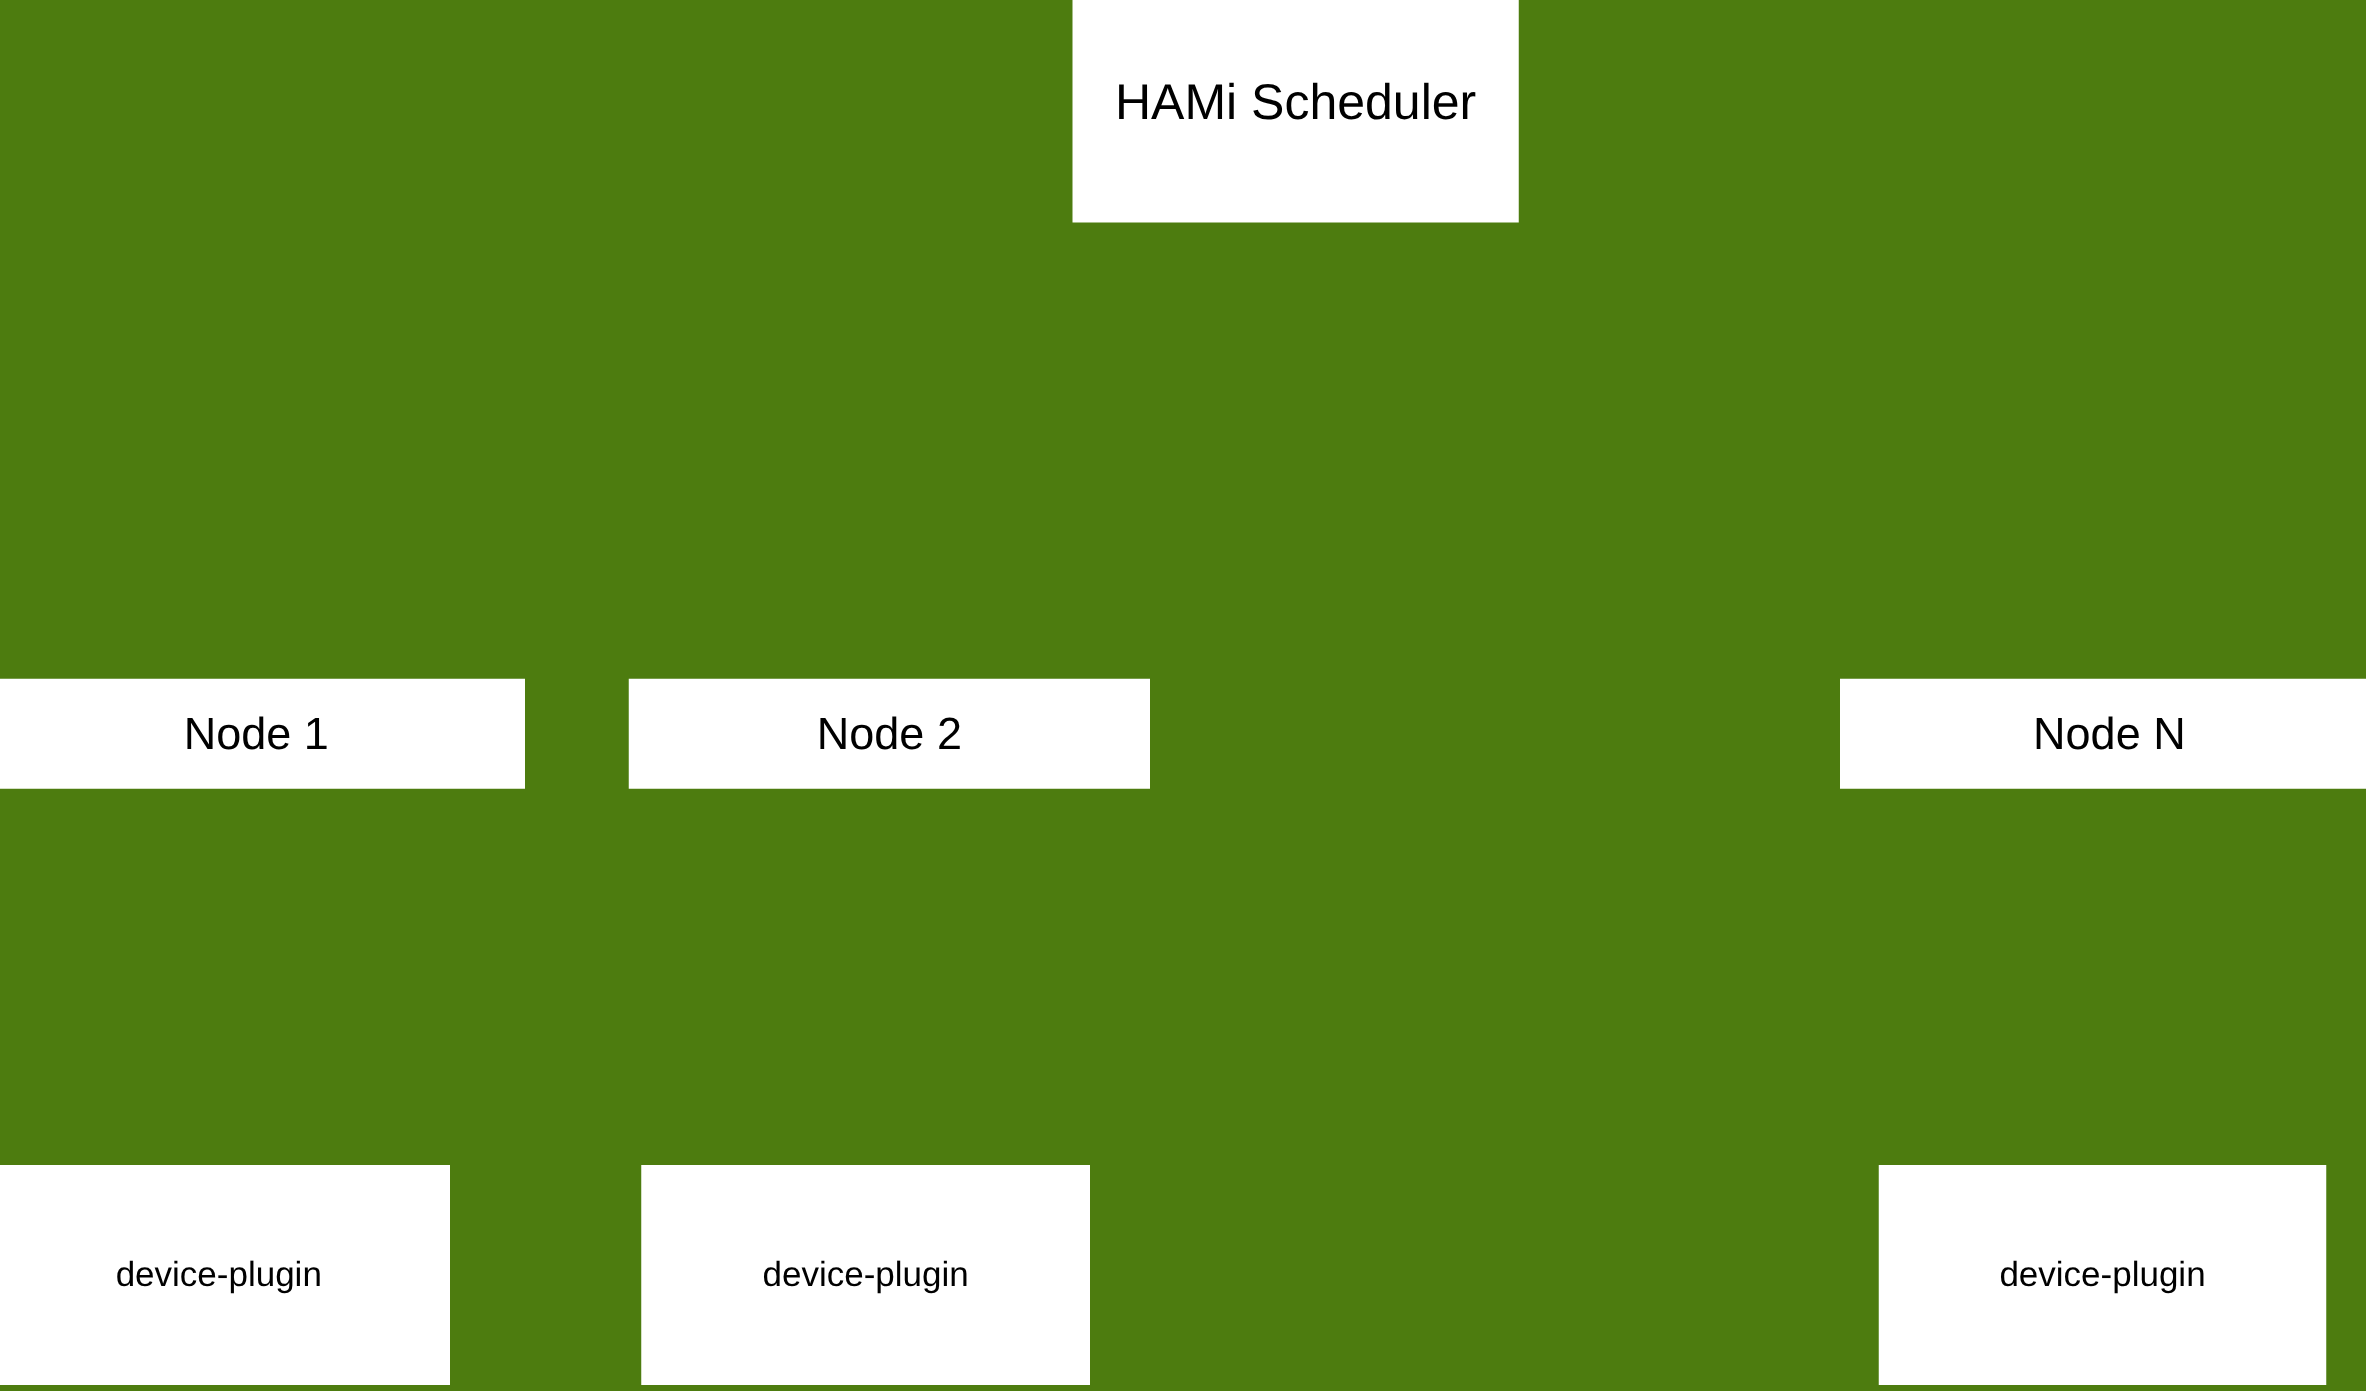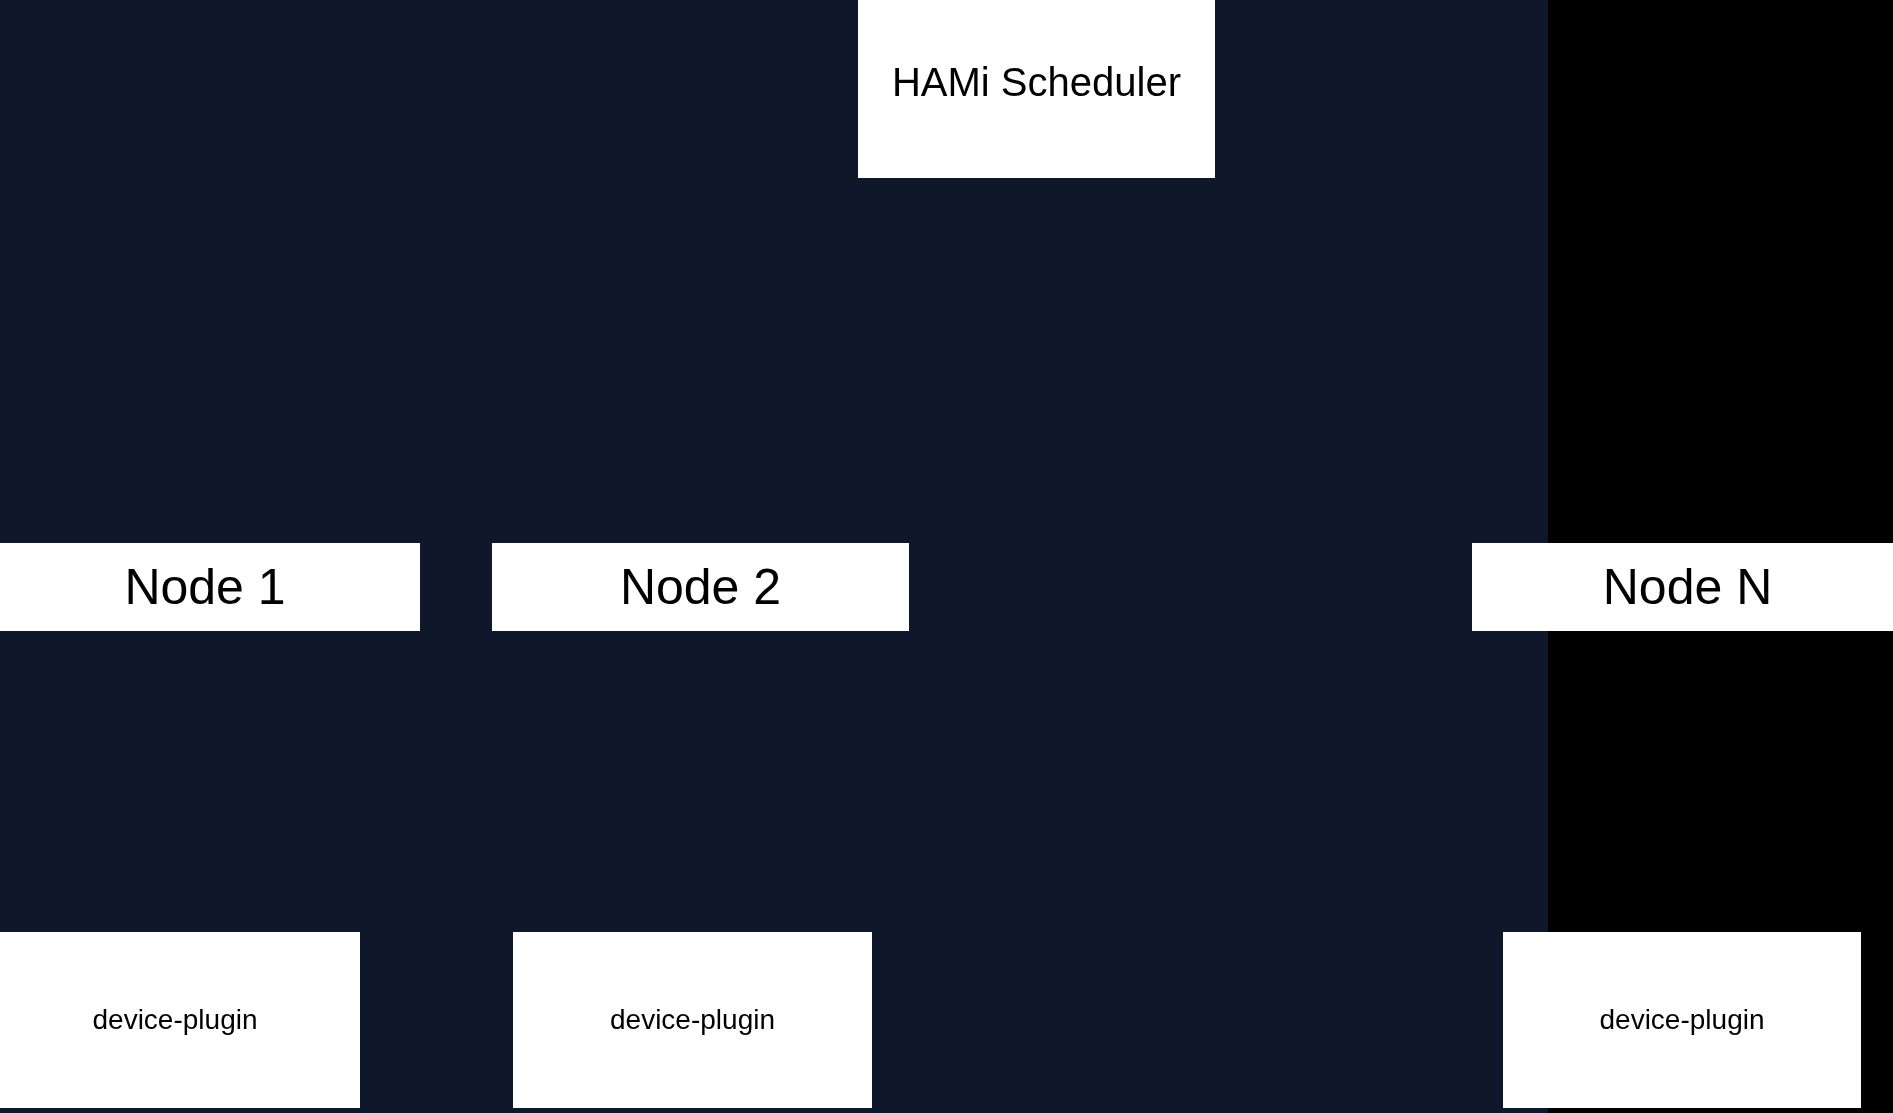--- a/index.html
+++ b/index.html
@@ -8,57 +8,57 @@
     background: #000000;
   }
   body {
     width: 1893px;
     height: 1113px;
     overflow: hidden;
     font-family: "Liberation Sans", sans-serif;
   }
   #canvas {
     position: relative;
-    width: 1548px;
+    width: 1893px;
     height: 1113px;
-    background: #0f172a;
+    background: #4d7c0f;
   }
   .node-box {
     position: absolute;
     background: #ffffff;
     color: #000000;
     display: flex;
     align-items: center;
     justify-content: center;
     text-align: center;
     box-sizing: border-box;
     line-height: 1.1;
     white-space: nowrap;
     overflow: hidden;
   }
   .lbl-scheduler { font-size: 40px; }
-  .lbl-node      { font-size: 50px; }
+  .lbl-node      { font-size: 36px; }
   .lbl-plugin    { font-size: 28px; }
 
   
   #box-scheduler {
     left: 858px;
     top: -14px;
     width: 357px;
     height: 192px;
   }
   
   #box-node-1 {
     left: -10px;
     top: 543px;
     width: 430px;
     height: 88px;
   }
   #box-node-2 {
-    left: 492px;
+    left: 503px;
     top: 543px;
     width: 417px;
     height: 88px;
   }
   #box-node-n {
     left: 1472px;
     top: 543px;
     width: 431px;
     height: 88px;
   }

